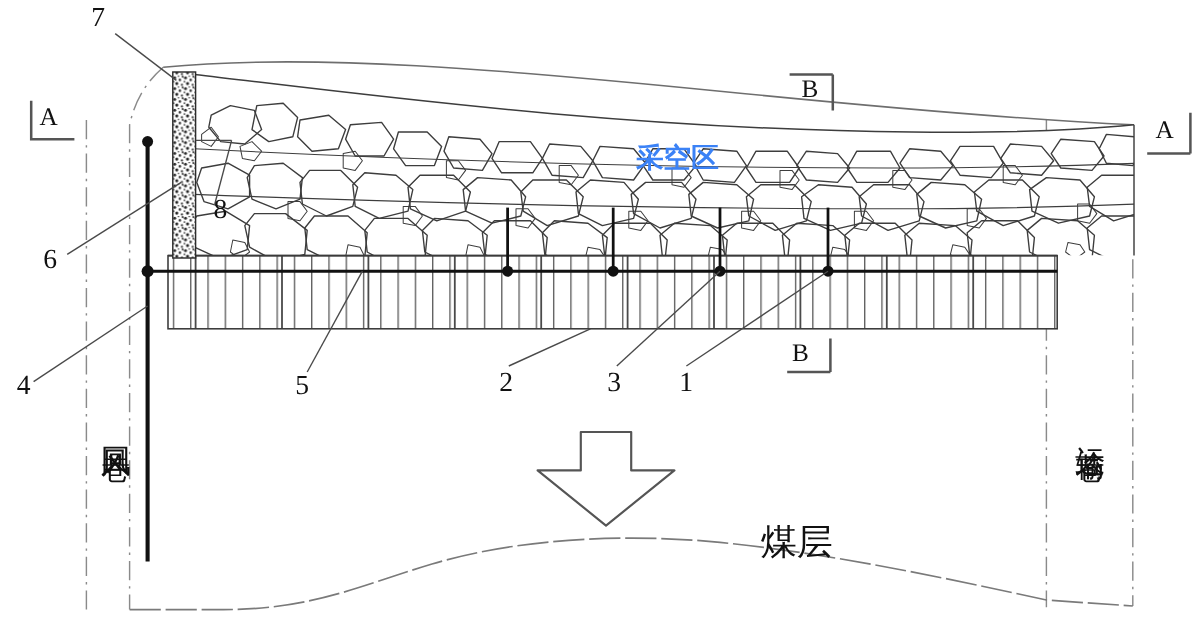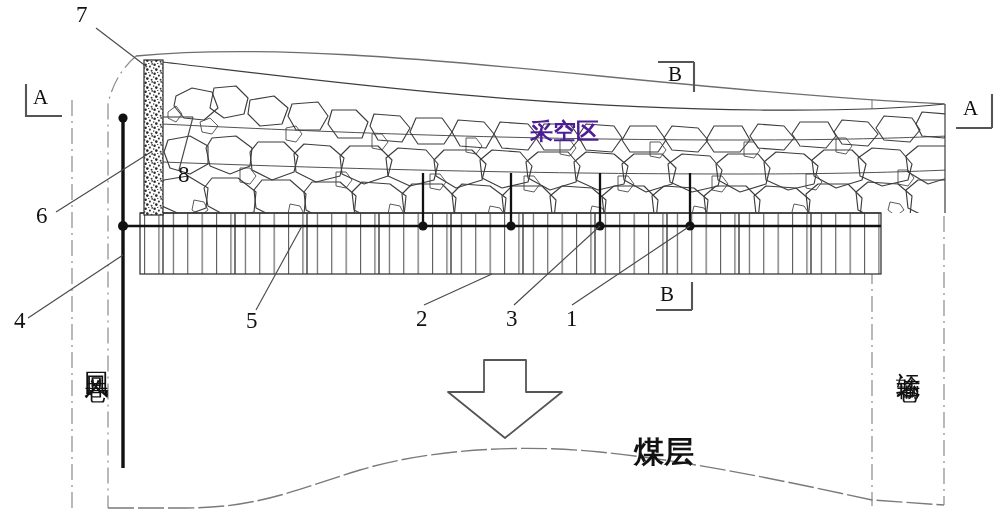--- a/index.html
+++ b/index.html
@@ -4,21 +4,21 @@
 <style>
   html,body{margin:0;padding:0;background:#fff;}
   body{font-family:"Liberation Serif",serif;}
   #root{position:relative;width:1000px;height:527px;background:#fff;overflow:hidden;}
   #svgmain{position:absolute;left:0;top:0;width:1000px;height:527px;}
   .lbl{position:absolute;color:#111;user-select:none;white-space:nowrap;}
   .num{font-family:"Liberation Serif",serif;font-size:23px;}
   .sec{font-family:"Liberation Serif",serif;font-size:21px;}
   .cn-vert{font-family:"DejaVu Sans",sans-serif;font-size:25px;color:#111;
            writing-mode:vertical-rl;text-orientation:upright;line-height:1.12;letter-spacing:3px;}
-  .cn-goaf{font-family:"DejaVu Sans",sans-serif;font-size:23px;color:#4c1d95;font-weight:600;}
+  .cn-goaf{font-family:"DejaVu Sans",sans-serif;font-size:23px;color:#3b82f6;font-weight:600;}
   .cn-seam{font-family:"DejaVu Sans",sans-serif;font-size:30px;color:#111;}
 </style>
 </head>
 <body>
 
 <div id="root">
 
   <svg id="svgmain" viewBox="0 0 1000 527">
     <defs>
 
@@ -253,19 +253,19 @@
   <div class="lbl sec" style="left:33px;top:85px;">A</div>
 
   <div class="lbl sec" style="left:963px;top:96px;">A</div>
 
   <div class="lbl sec" style="left:668px;top:62px;">B</div>
 
   <div class="lbl sec" style="left:660px;top:282px;">B</div>
 
   <div class="lbl cn-goaf" style="left:530px;top:116px;">采空区</div>
 
-  <div class="lbl cn-seam" style="left:634px;top:432px;font-weight:bold;">煤层</div>
+  <div class="lbl cn-seam" style="left:634px;top:432px;">煤层</div>
 
   <div class="lbl cn-vert" style="left:82px;top:352px;">回风巷</div>
 
   <div class="lbl cn-vert" style="left:894px;top:352px;">运输巷</div>
 
 </div>
 
 </body></html>

